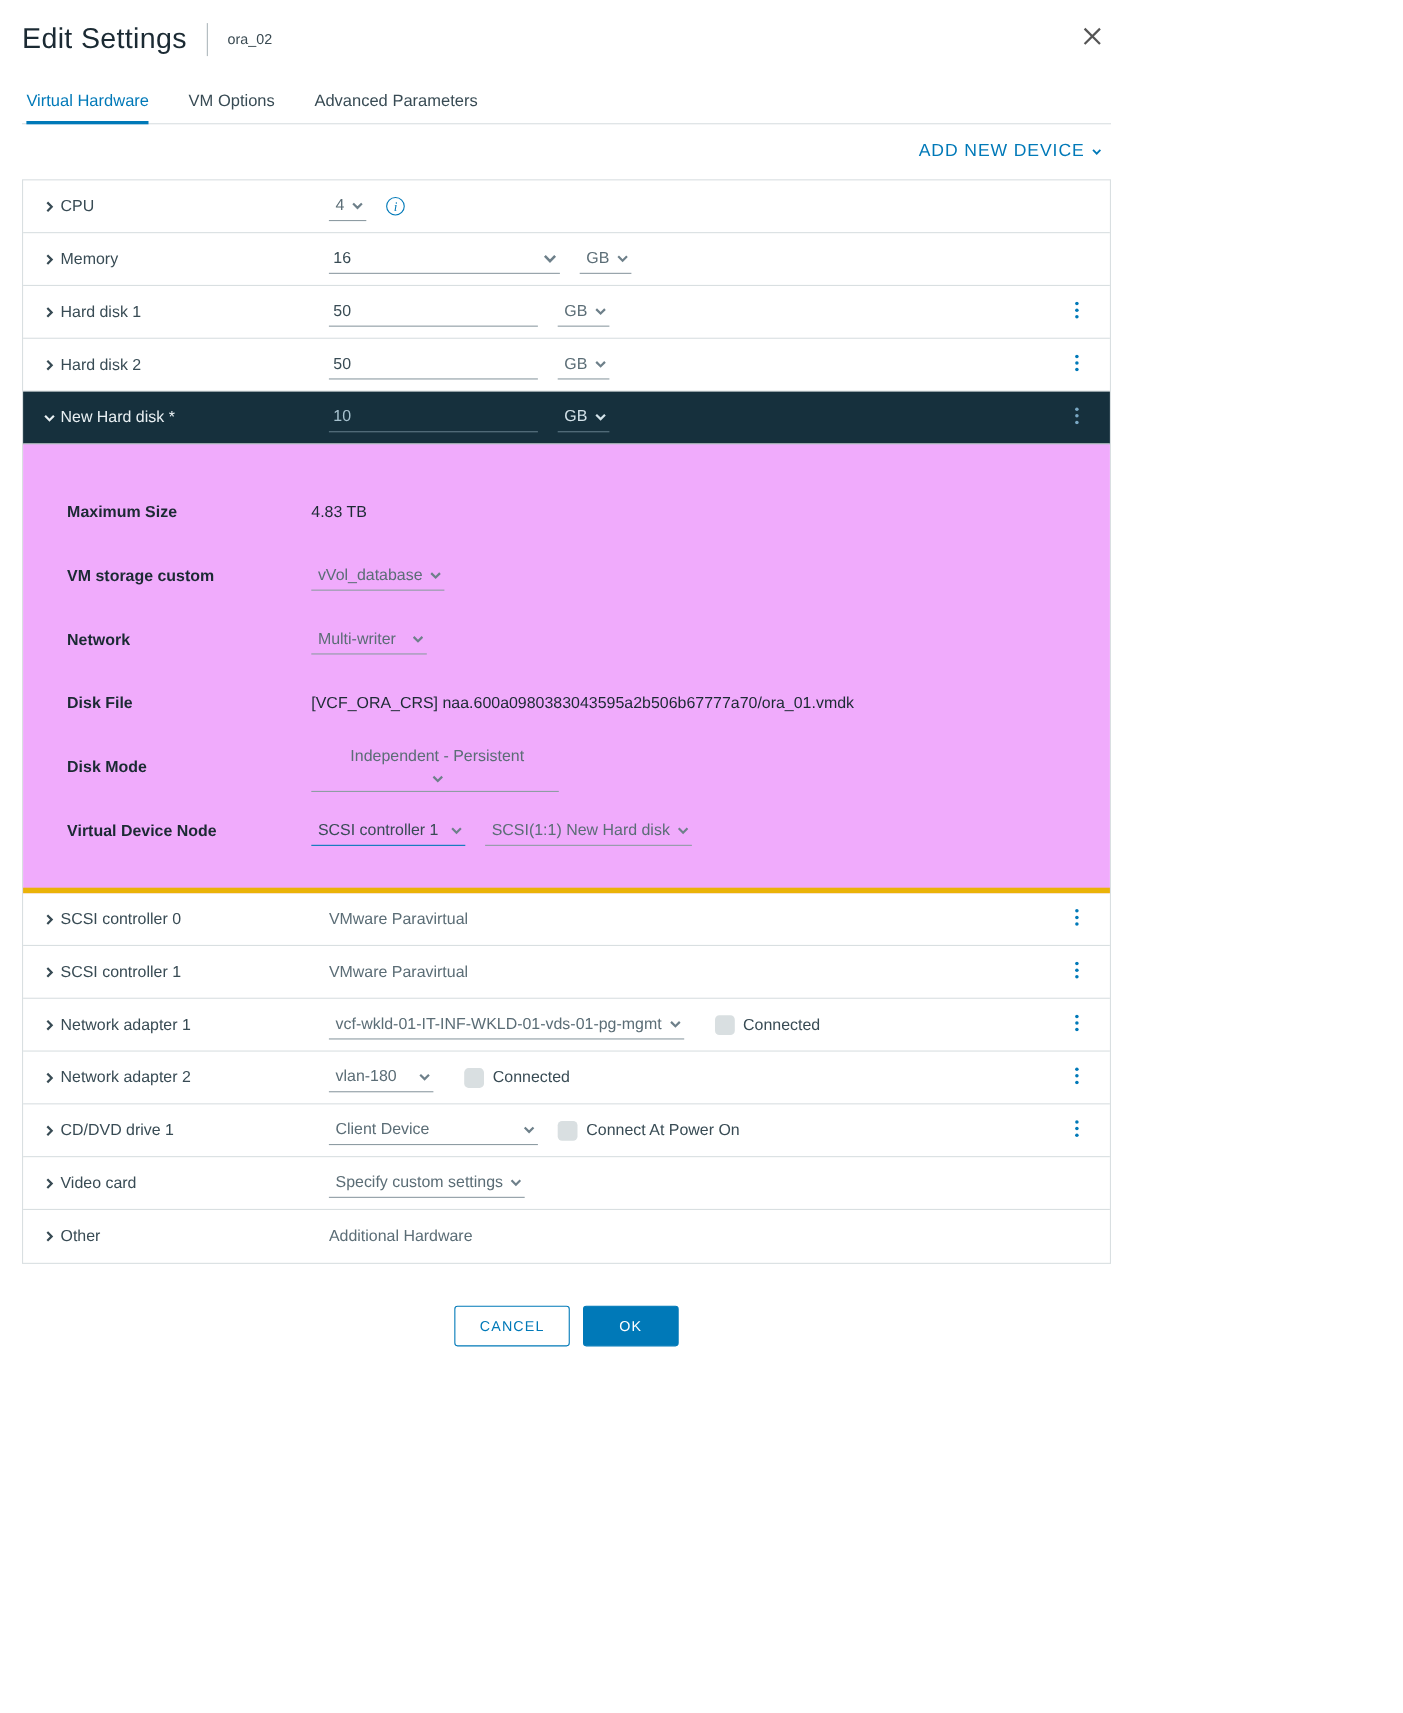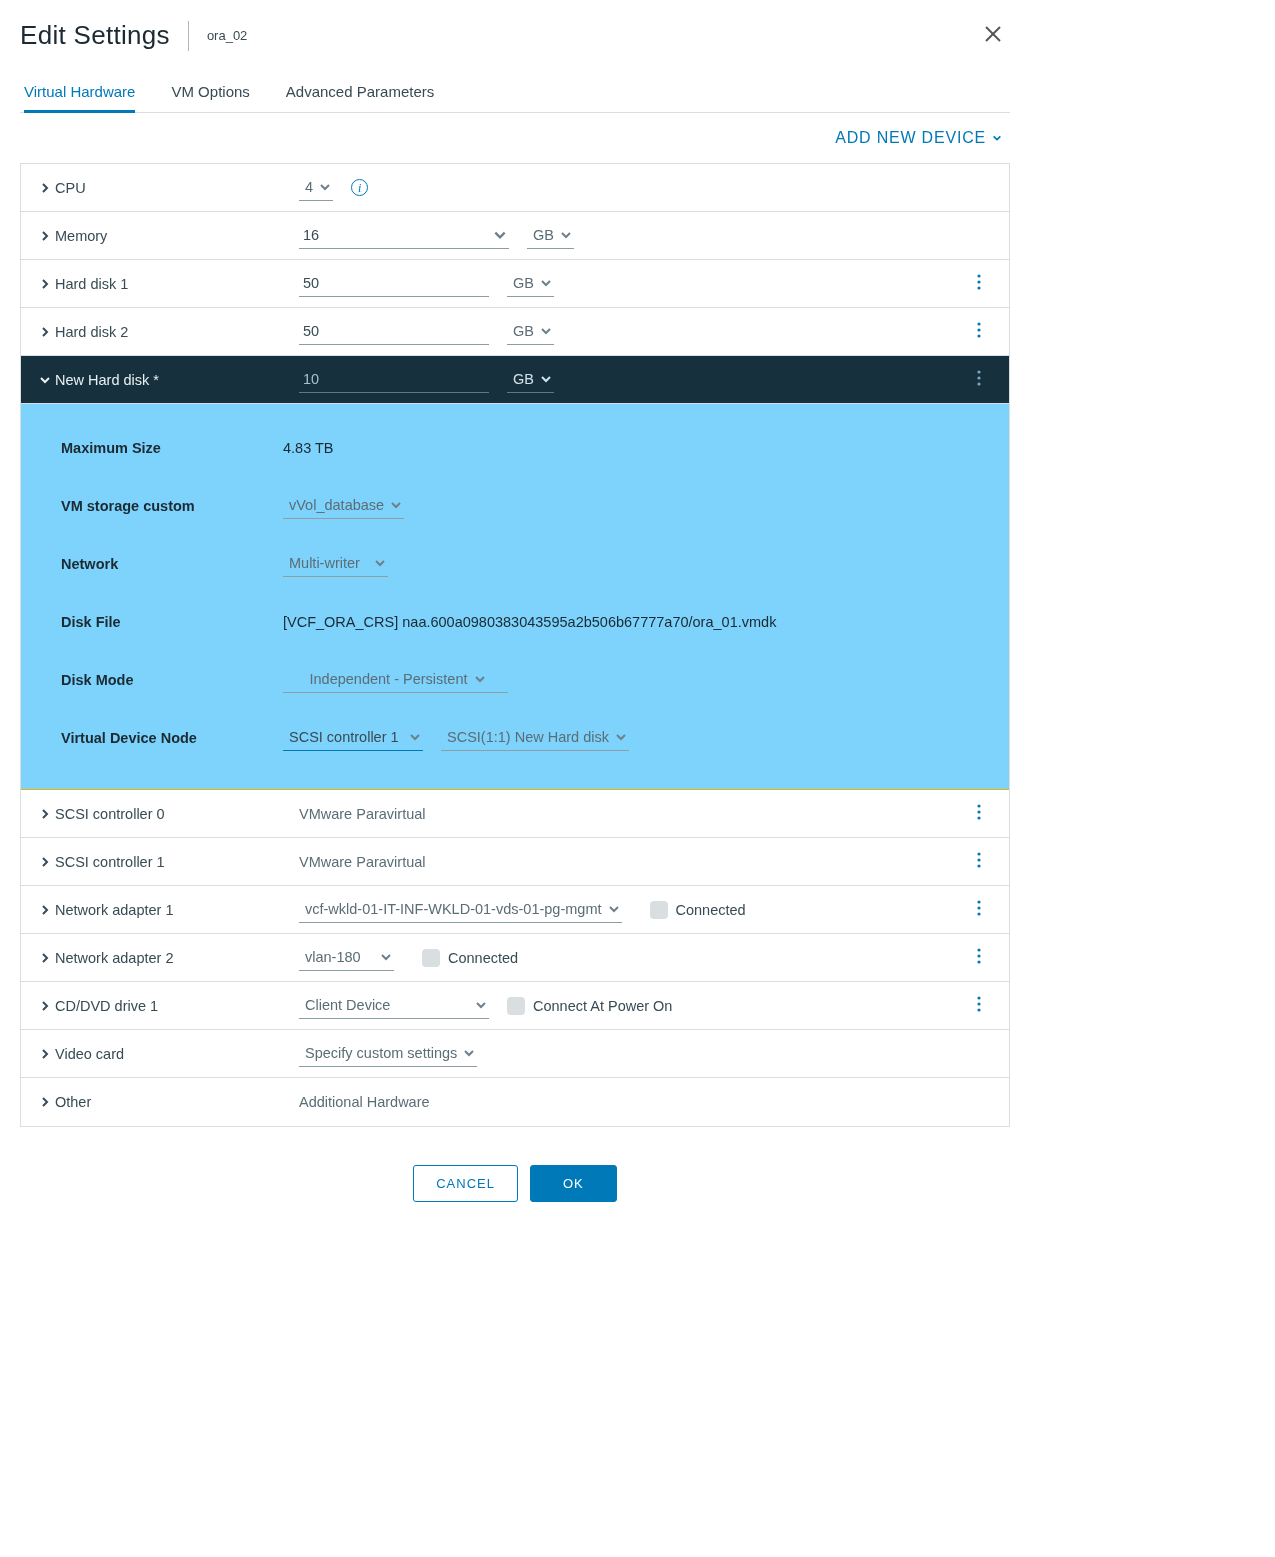--- a/index.html
+++ b/index.html
@@ -44,21 +44,21 @@
   .uselect.active { border-bottom-color: #0079b8; color:#384b54; }
   .uselect .chev { width:12px; height:12px; color:#6e808a; }
   .devrow.dark .uselect { border-bottom-color:#5e7886; color:#d4e3ea; }
   .devrow.dark .uselect .chev { color:#d4e3ea; }
 
   .static-val { color:#5b6d76; font-size:14.5px; }
 
   .checkbox { width:18px; height:18px; border-radius:4px; background:#d9dfe1; display:inline-block; }
 
   
-  .exp-panel { background: #7dd3fc; border-bottom: 1px solid #eab308; padding: 15px 18px 22px 18px; font-size: 14.5px; }
+  .exp-panel { background: #f0abfc; border-bottom: 5px solid #eab308; padding: 33px 18px 22px 18px; font-size: 14.5px; }
   .exp-row { display:flex; align-items:center; min-height:58px; }
   .exp-row .elabel { width: 244px; padding-left: 22px; font-weight: 600; color:#1b2a33; }
   .exp-row .evals { flex:1; display:flex; align-items:center; gap:18px; flex-wrap:wrap; color:#1b2a33; }
 
   .footer { display:flex; justify-content:center; gap:12px; padding: 38px 4px 10px; }
   .btn { font-size: 13px; letter-spacing: 1px; padding: 10px 22px; border-radius:3px; cursor:pointer; font-weight:500; }
   .btn.cancel { border:1px solid #0079b8; color:#0079b8; background:#fff; }
   .btn.ok { border:1px solid #0079b8; background:#0079b8; color:#fff; padding:10px 32px; }
 </style>
 </head>
@@ -245,21 +245,21 @@
       </div>
       <div class="exp-row">
         <div class="elabel">Disk File</div>
         <div class="evals">
             <span>[VCF_ORA_CRS] naa.600a0980383043595a2b506b67777a70/ora_01.vmdk</span>
           </div>
       </div>
       <div class="exp-row">
         <div class="elabel">Disk Mode</div>
         <div class="evals">
-          <span class="uselect" style="min-width:225px; justify-content:center;">
+          <span class="uselect" style="min-width:225px; justify-content:center;flex-direction:column;">
             <span>Independent - Persistent</span>
             <svg class="chev" viewBox="0 0 12 12">
                 <polyline points="2,4 6,8 10,4"></polyline>
               </svg>
           </span>
         </div>
       </div>
       <div class="exp-row">
         <div class="elabel">Virtual Device Node</div>
         <div class="evals">

